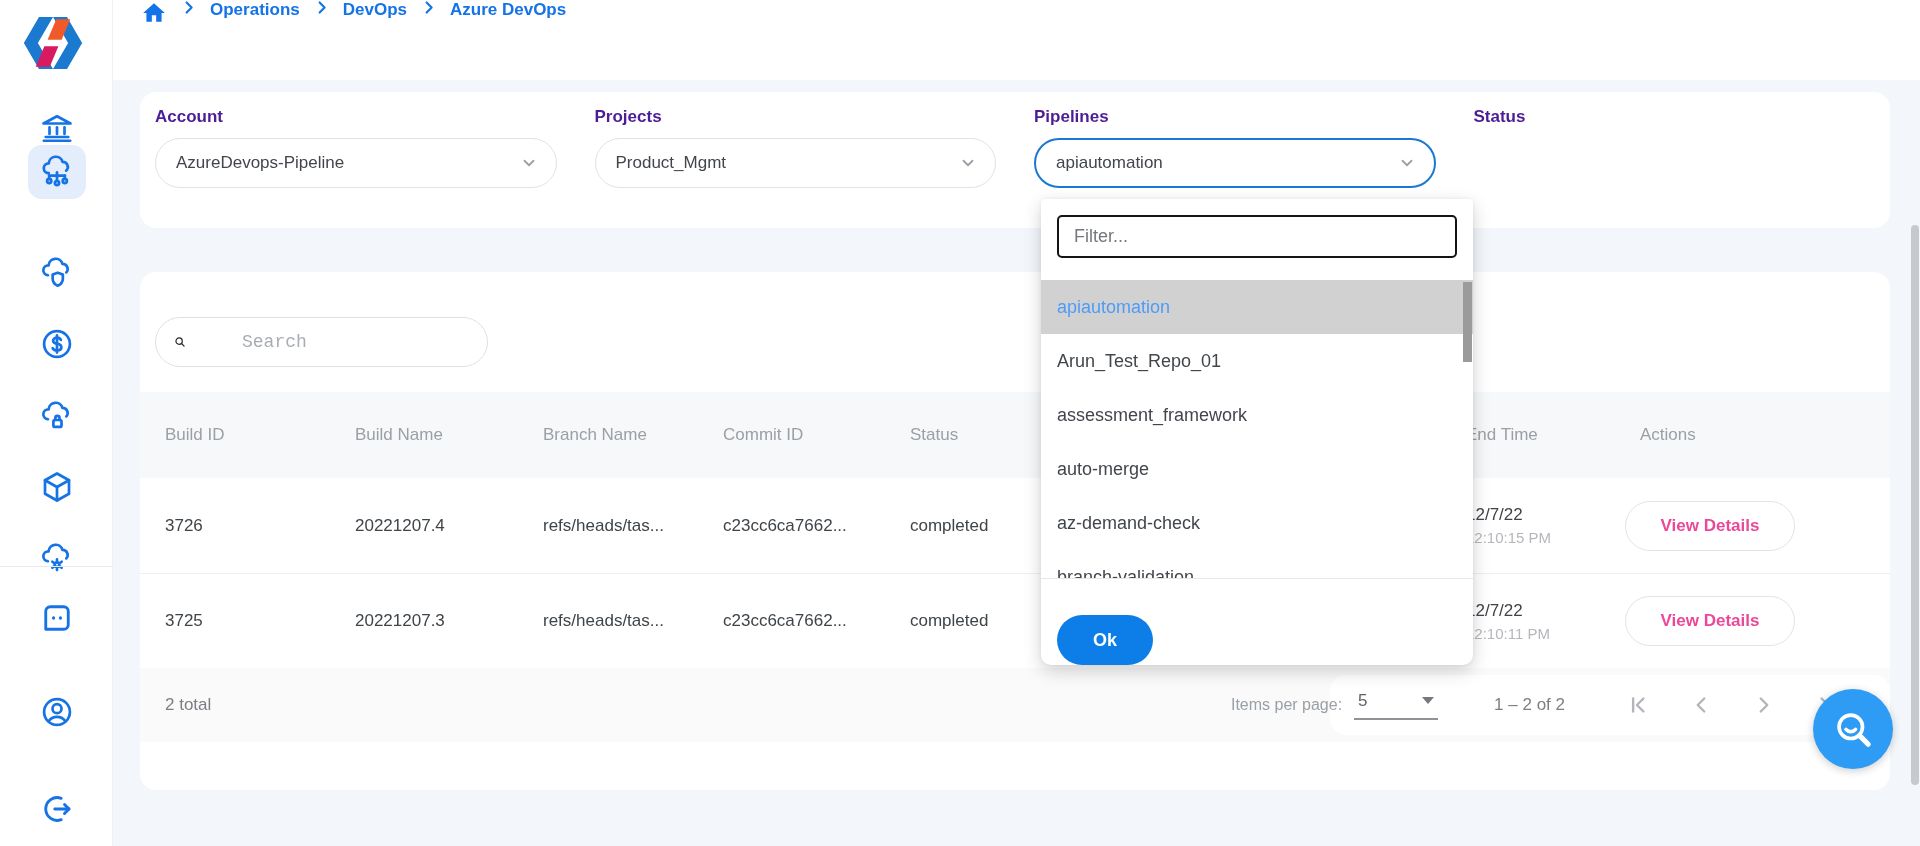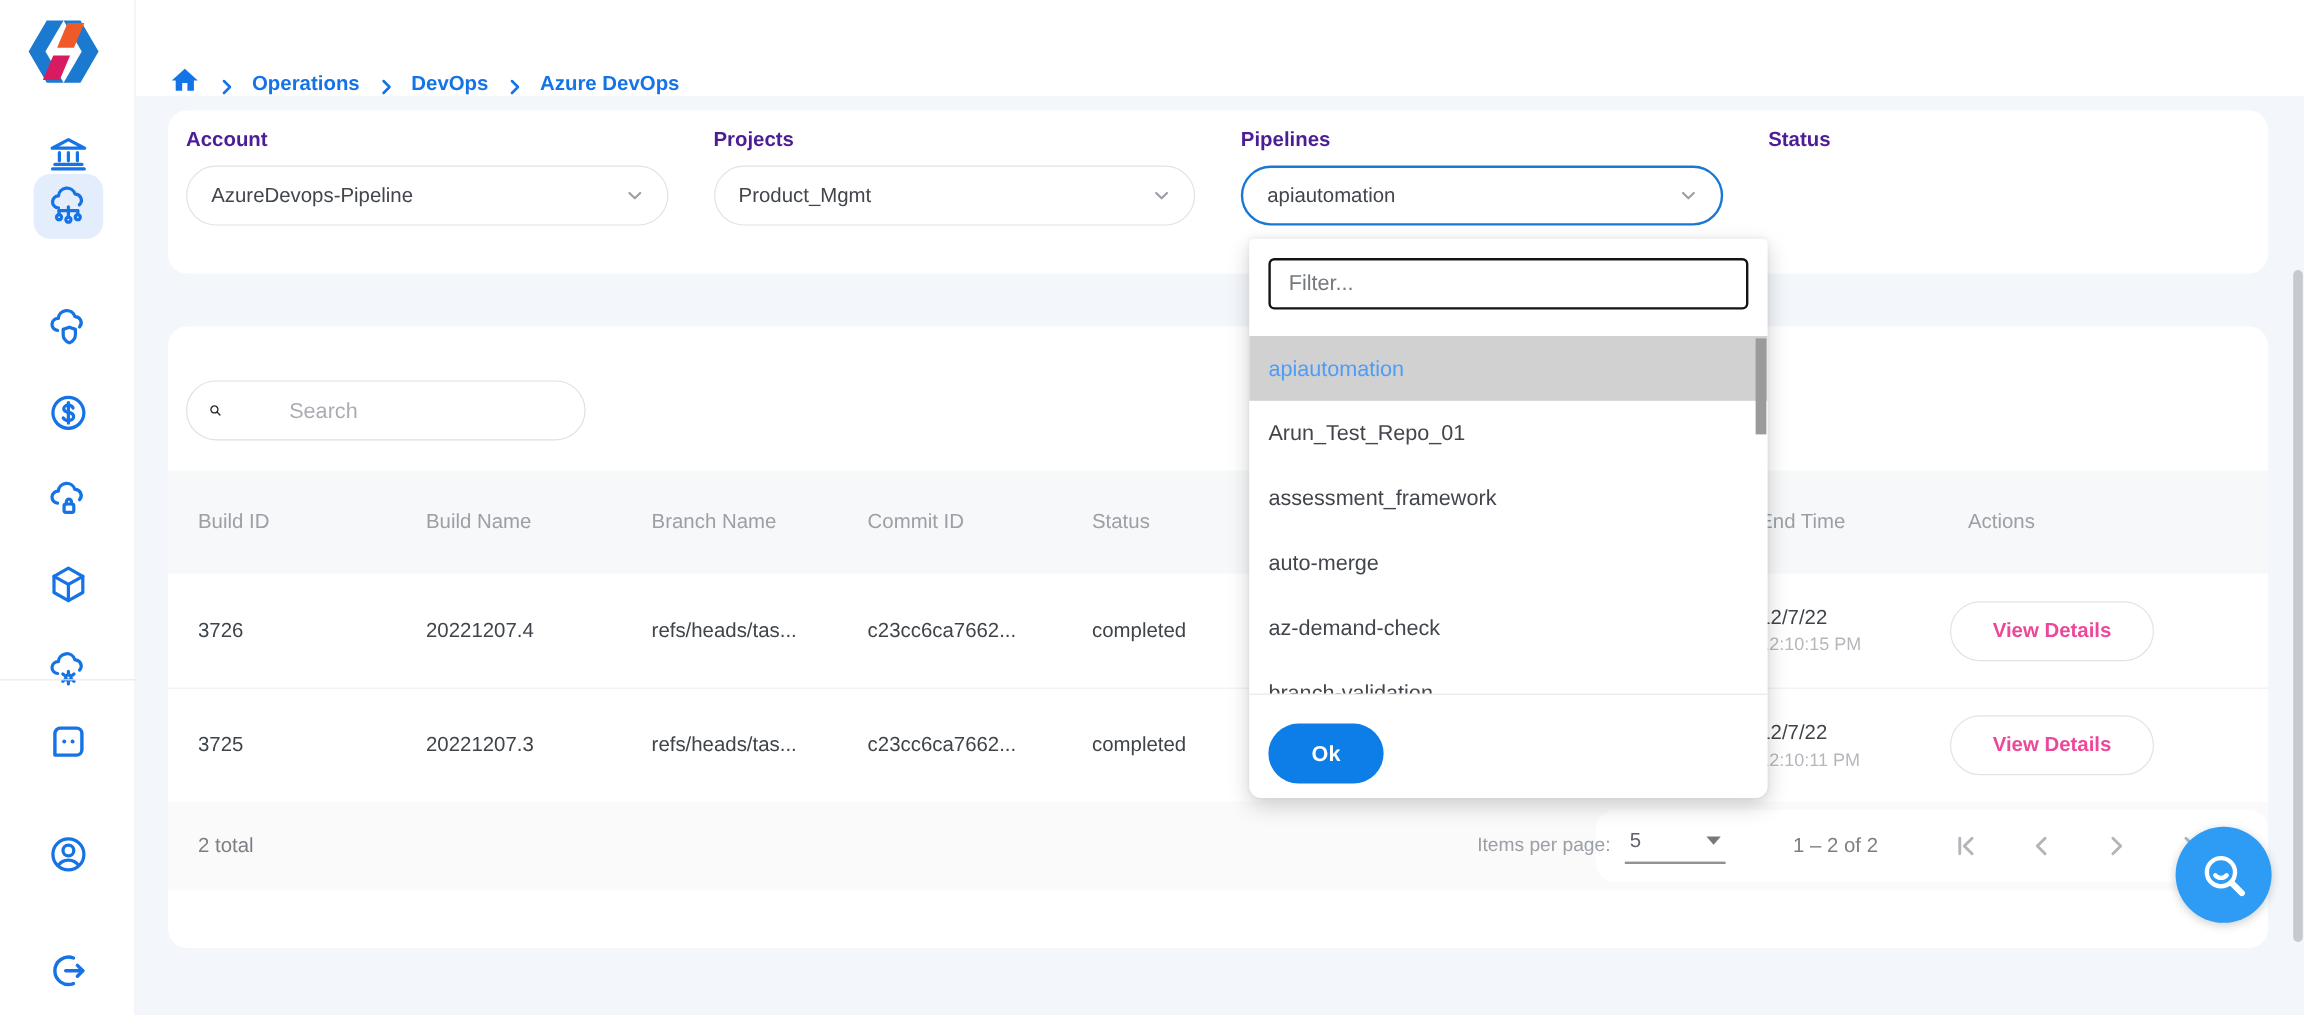--- a/index.html
+++ b/index.html
@@ -9,33 +9,33 @@
   
   .sidebar { position:absolute; left:0; top:0; width:113px; height:846px; background:#fff; z-index:6; border-right:1px solid #f1f1f1;}
   .logo { position:absolute; left:20px; top:16px; }
   .side-icon { position:absolute; left:39px; width:36px; height:36px; cursor:pointer; }
   .active-pill { position:absolute; left:28px; top:145px; width:58px; height:54px; background:#e4edfb; border-radius:14px; }
   .active-pill svg { position:absolute; left:11px; top:9px; }
   .side-divider { position:absolute; left:0; top:566px; width:113px; height:1px; background:#e9e9e9; z-index:3;}
 
   
   .topbar { position:absolute; left:113px; top:0; right:0; height:80px; background:#fff; z-index:2; }
-  .breadcrumb { position:absolute; left:28px; top:0; height:80px; display:flex; align-items:flex-end; gap:14px; }
+  .breadcrumb { position:absolute; left:28px; top:0; height:80px; display:flex; align-items:flex-start; gap:14px; }
   .crumb { color:#1473e6; font-size:17px; font-weight:600; cursor:pointer; }
 
   
   .filters-card { position:absolute; left:140px; top:92px; width:1750px; height:136px; background:#fff; border-radius:16px; z-index:2; padding:15px 15px 0 15px; display:grid; grid-template-columns:1fr 1fr 1fr 1fr; column-gap:38px; }
   .filter-label { font-size:17px; font-weight:700; color:#4c1d95; margin-bottom:11px; }
   .select { height:50px; border:1px solid #e2e2e2; border-radius:25px; background:#fff; display:flex; align-items:center; justify-content:space-between; padding:0 18px 0 20px; font-size:17px; color:#42464c; cursor:pointer; }
   .select.focused { border:2px solid #1878d4; }
 
   
   .table-card { position:absolute; left:140px; top:272px; width:1750px; height:518px; background:#fff; border-radius:16px; z-index:2; overflow:hidden; }
   .search-pill { position:absolute; left:15px; top:45px; width:333px; height:50px; border:1px solid #e0e0e0; border-radius:25px; display:flex; align-items:center; padding:0 14px 0 17px; gap:10px; background:#fff; }
-  .search-pill input { border:none; outline:none; font-size:18px; color:#0369a1; width:250px; font-family:Liberation Sans, sans-serif; background:transparent;margin-left:45px;}
+  .search-pill input { border:none; outline:none; font-size:18px; color:#0369a1; width:250px; font-family:Liberation Mono, monospace; background:transparent;margin-left:45px;}
   .search-pill input::placeholder { color:#a9adb3; }
 
   .tgrid { display:grid; grid-template-columns:190px 188px 180px 187px 180px 376px 174px 275px; align-items:center; }
   .thead { position:absolute; left:0; top:120px; width:1750px; height:86px; background:#f7f8f9; color:#9aa0a6; font-size:17px; }
   .thead > div { padding-left:25px; }
   .tbody { position:absolute; left:0; top:206px; width:1750px; }
   .trow { height:95px; font-size:17px; color:#3f4449; }
   .trow + .trow { border-top:1px solid #efefef; }
   .trow > div { padding-left:25px; }
   .endtime-date { font-size:17px; color:#3f4449; }
@@ -56,21 +56,21 @@
 
   
   .dd-panel { position:absolute; left:1041px; top:199px; width:432px; height:466px; background:#fff; z-index:10; border-radius:4px 4px 10px 10px; box-shadow:0 6px 18px rgba(0,0,0,.18), 0 0 4px rgba(0,0,0,.06); }
   .dd-filter-wrap { position:relative; margin:16px 16px 22px 16px; }
   .dd-filter { width:100%; height:43px; border:2px solid #141414; border-radius:5px; font-size:18px; padding:0 10px 0 15px; outline:none; color:#42464c; font-family:"Liberation Sans",sans-serif; }
   .dd-filter::placeholder { color:#75787c; }
   .dd-list { position:relative; height:298px; overflow:hidden; }
   .opt { height:54px; line-height:54px; padding-left:16px; font-size:18px; color:#42464c; cursor:pointer; }
   .opt.sel { background:#d1d1d1; color:#4f9cf6; }
   .dd-scroll-thumb { position:absolute; right:1px; top:2px; width:9px; height:80px; background:#9b9b9b; }
-  .dd-footer { border-top:1px solid #e8e8e8; padding:24px 16px; }
+  .dd-footer { border-top:1px solid #e8e8e8; padding:36px 16px; }
   .ok-btn { width:96px; height:50px; border:none; border-radius:25px; background:#0d7ee8; color:#fff; font-size:18px; font-weight:700; cursor:pointer; font-family:"Liberation Sans",sans-serif; }
 
   
   .fab { position:absolute; left:1813px; top:689px; width:80px; height:80px; border-radius:50%; background:#2e9bf4; z-index:12; display:flex; align-items:center; justify-content:center; cursor:pointer; box-shadow:0 2px 8px rgba(0,0,0,.2); }
   .page-scrollbar { position:absolute; right:1px; top:225px; width:8px; height:560px; background:#c6cace; border-radius:4px; z-index:20; cursor:pointer; }
 </style>
 </head>
 <body>
 
 <div class="sidebar">

